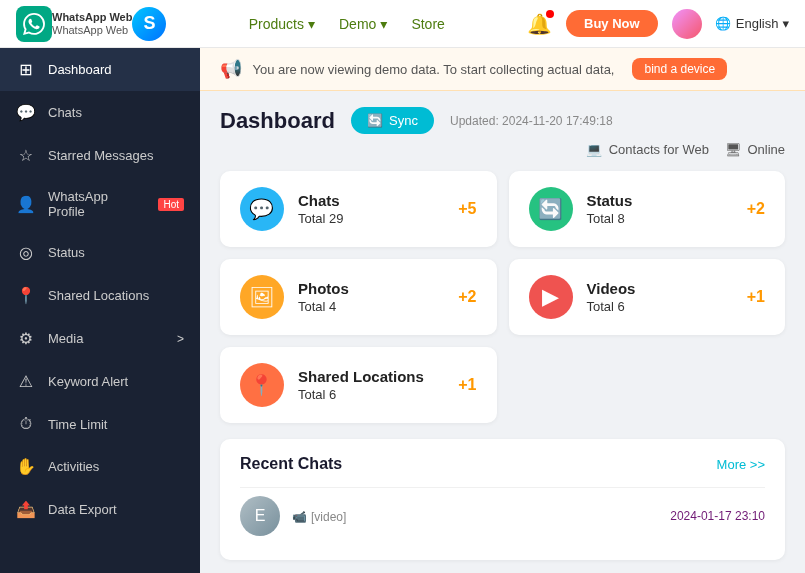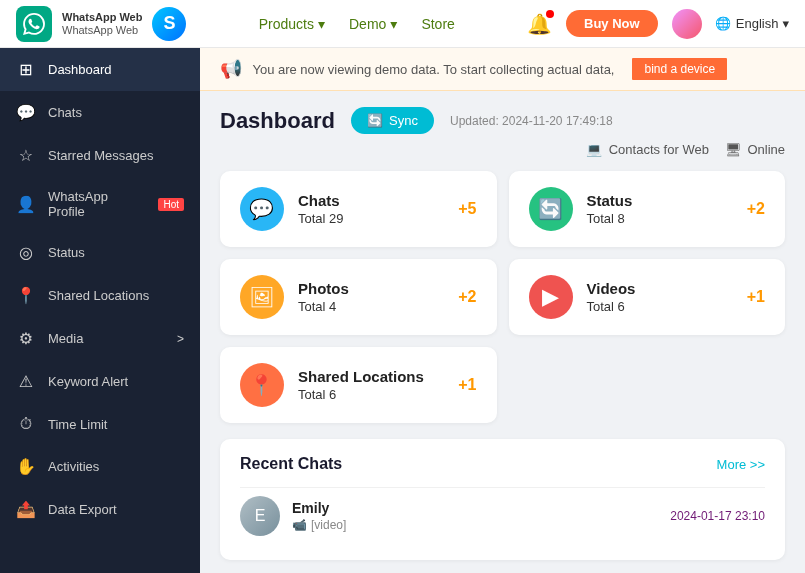--- a/index.html
+++ b/index.html
@@ -13,21 +13,21 @@
       align-items: center;
       padding: 0 16px;
       border-bottom: 1px solid #e8e8e8;
       gap: 20px;
       flex-shrink: 0;
       z-index: 10;
     }
     .nav-brand {
       display: flex;
       align-items: center;
-      gap: 10px;
+      gap: 0;
     }
     .nav-logo-box {
       background: #00a884;
       border-radius: 8px;
       width: 36px;
       height: 36px;
       display: flex;
       align-items: center;
       justify-content: center;
       color: white;
@@ -157,21 +157,21 @@
       align-items: center;
       gap: 10px;
       font-size: 13px;
       color: #555;
     }
     .banner-icon { color: #ff9800; font-size: 18px; }
     .bind-btn {
       background: #ff6b35;
       color: white;
       border: none;
-      border-radius: 1px;
+      border-radius: 8px;
       padding: 4px 12px;
       font-size: 12px;
       cursor: pointer;
       margin-left: 8px;
     }
 
     
     .dashboard-body {
       padding: 16px 20px;
     }
@@ -496,21 +496,20 @@
       <div class="recent-section">
         <div class="recent-header">
           <span class="recent-title">Recent Chats</span>
           <span class="more-link">More &gt;&gt;</span>
         </div>
         <div class="chat-item">
           <div class="chat-avatar">
             <span>E</span>
           </div>
           <div class="chat-info">
-            <div class="chat-name">Emily</div>
             <div class="chat-preview">
               <span>📹</span>
               <span>[video]</span>
             </div>
           </div>
           <div class="chat-time">2024-01-17 23:10</div>
         </div>
       </div>
 
     </div>

